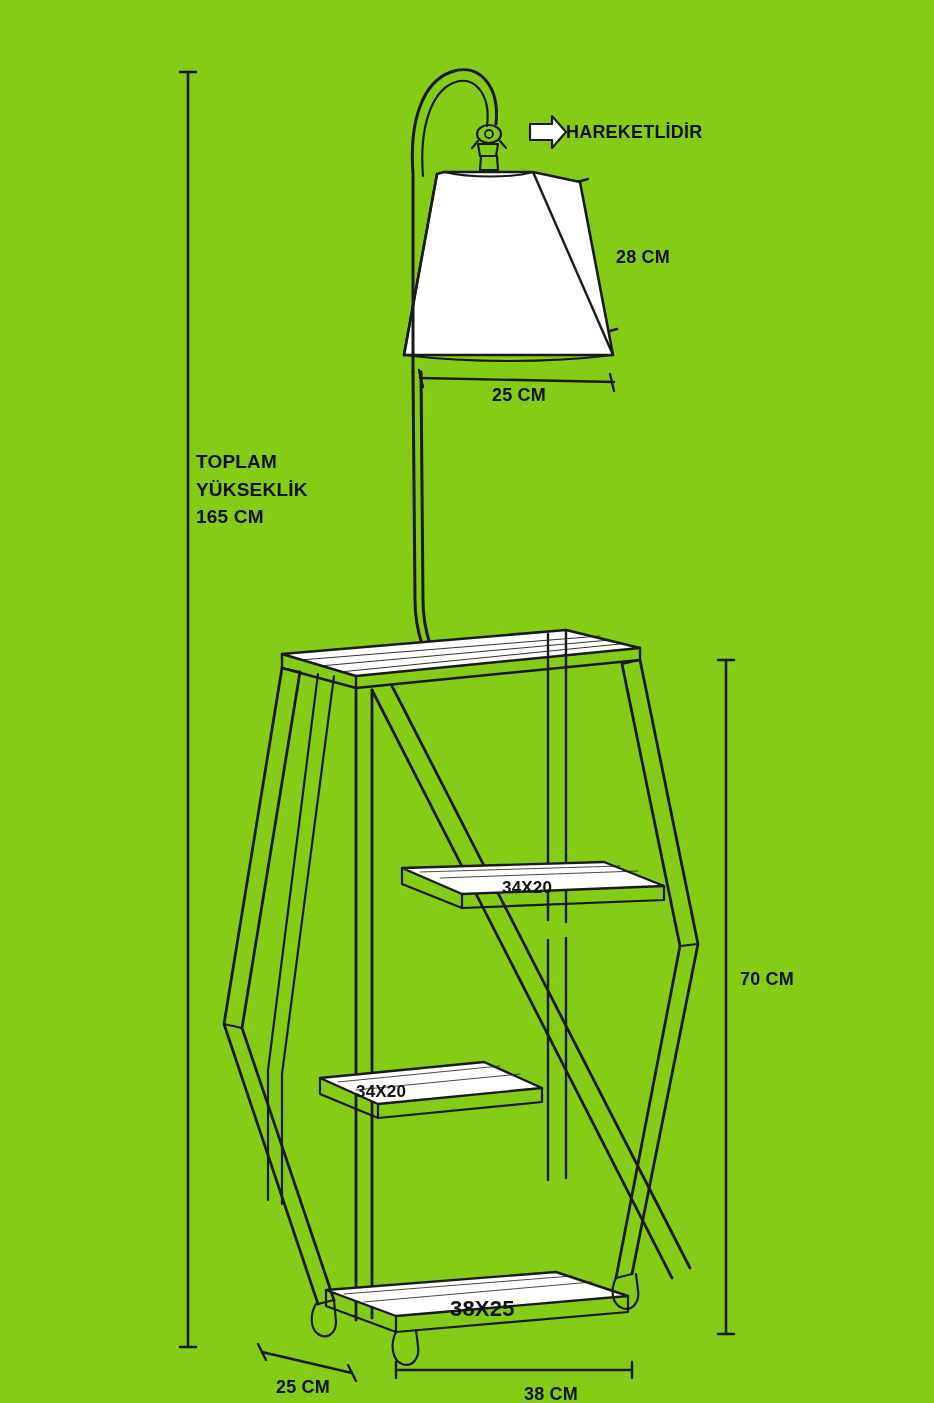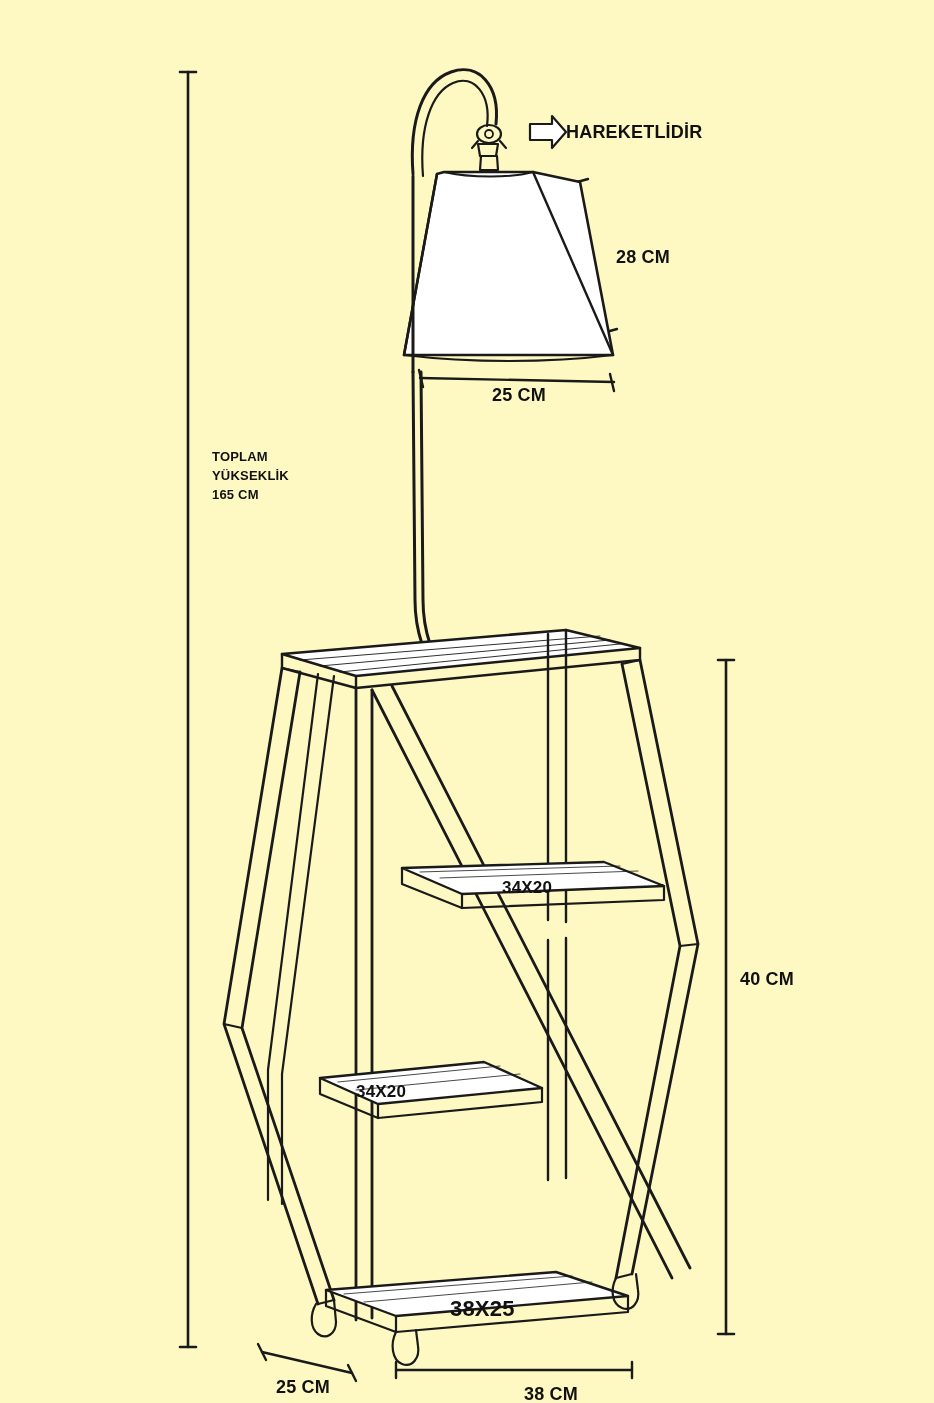--- a/index.html
+++ b/index.html
@@ -7,21 +7,21 @@
     padding: 0;
     background: #ffffff;
   }
   body {
     font-family: "Liberation Sans", sans-serif;
   }
   #page {
     position: relative;
     width: 934px;
     height: 1403px;
-    background: #fef9c3;
+    background: #84cc16;
     overflow: hidden;
   }
   #diagram-svg {
     position: absolute;
     left: 0;
     top: 0;
     width: 934px;
     height: 1403px;
   }
   .label {
@@ -32,21 +32,21 @@
     white-space: pre;
     letter-spacing: 0.2px;
   }
   .label.sz17 { font-size: 17px; }
   .label.sz18 { font-size: 18px; }
   .label.multiline { white-space: pre-line; line-height: 1.45; }
 
   #label-hareketlidir { left: 566px; top: 122px; font-size: 18px; }
   #label-21cm       { left: 616px; top: 247px; font-size: 18px; }
   #label-25cm-shade { left: 492px; top: 385px; font-size: 18px; }
-  #label-toplam     { left: 212px; top: 448px; font-size: 13px; }
+  #label-toplam     { left: 196px; top: 448px; font-size: 19px; }
   #label-34x20-top  { left: 502px; top: 878px; font-size: 17px; }
   #label-34x20-mid  { left: 356px; top: 1082px; font-size: 17px; }
   #label-38x25      { left: 450px; top: 1296px; font-size: 22px; }
   #label-90cm       { left: 740px; top: 969px; font-size: 18px; }
   #label-25cm-depth { left: 276px; top: 1377px; font-size: 18px; }
   #label-38cm       { left: 524px; top: 1384px; font-size: 18px; }
 </style>
 </head>
 <body>
 
@@ -191,17 +191,17 @@
 
   <div class="label sz18" id="label-hareketlidir">HAREKETLİDİR</div>
   <div class="label sz18" id="label-21cm">28 CM</div>
   <div class="label sz18" id="label-25cm-shade">25 CM</div>
   <div class="label sz18 multiline" id="label-toplam">TOPLAM
 YÜKSEKLİK
 165 CM</div>
   <div class="label sz17" id="label-34x20-top">34X20</div>
   <div class="label sz17" id="label-34x20-mid">34X20</div>
   <div class="label sz17" id="label-38x25">38X25</div>
-  <div class="label sz18" id="label-90cm">40 CM</div>
+  <div class="label sz18" id="label-90cm">70 CM</div>
   <div class="label sz18" id="label-25cm-depth">25 CM</div>
   <div class="label sz18" id="label-38cm">38 CM</div>
 
 </div>
 
 </body></html>

